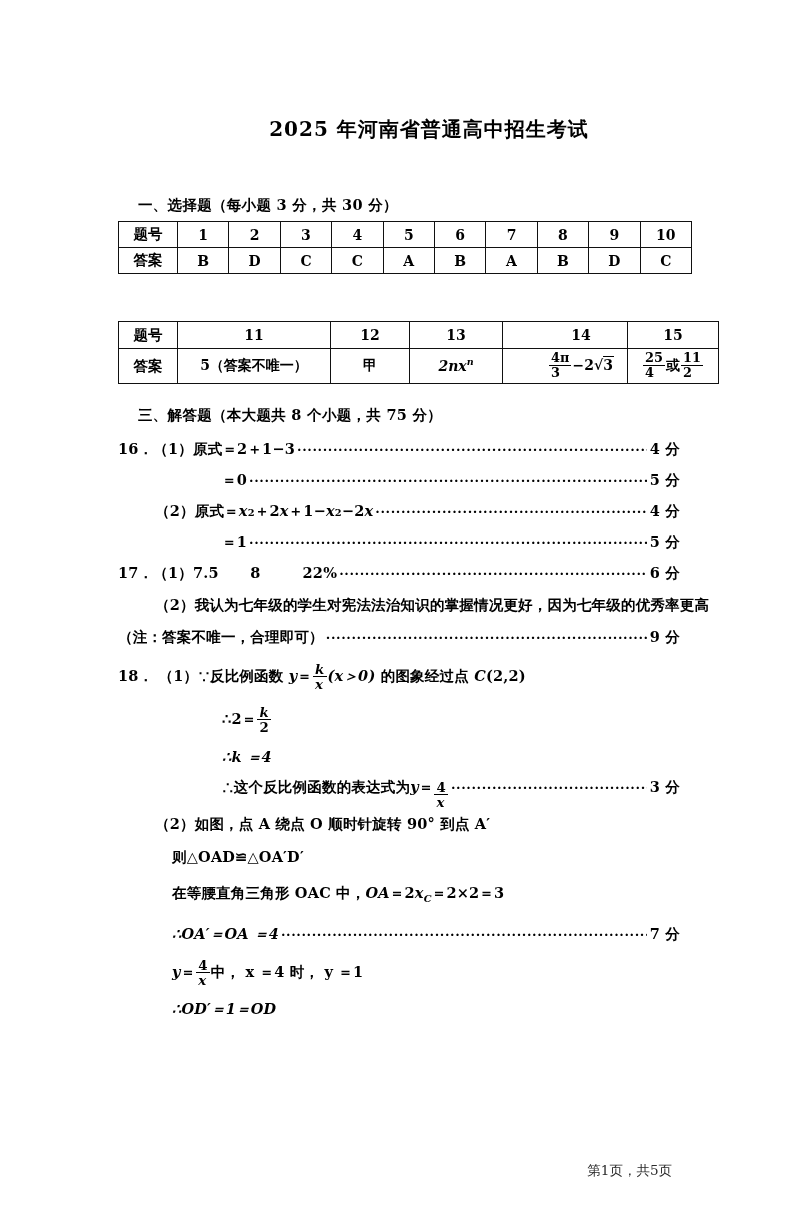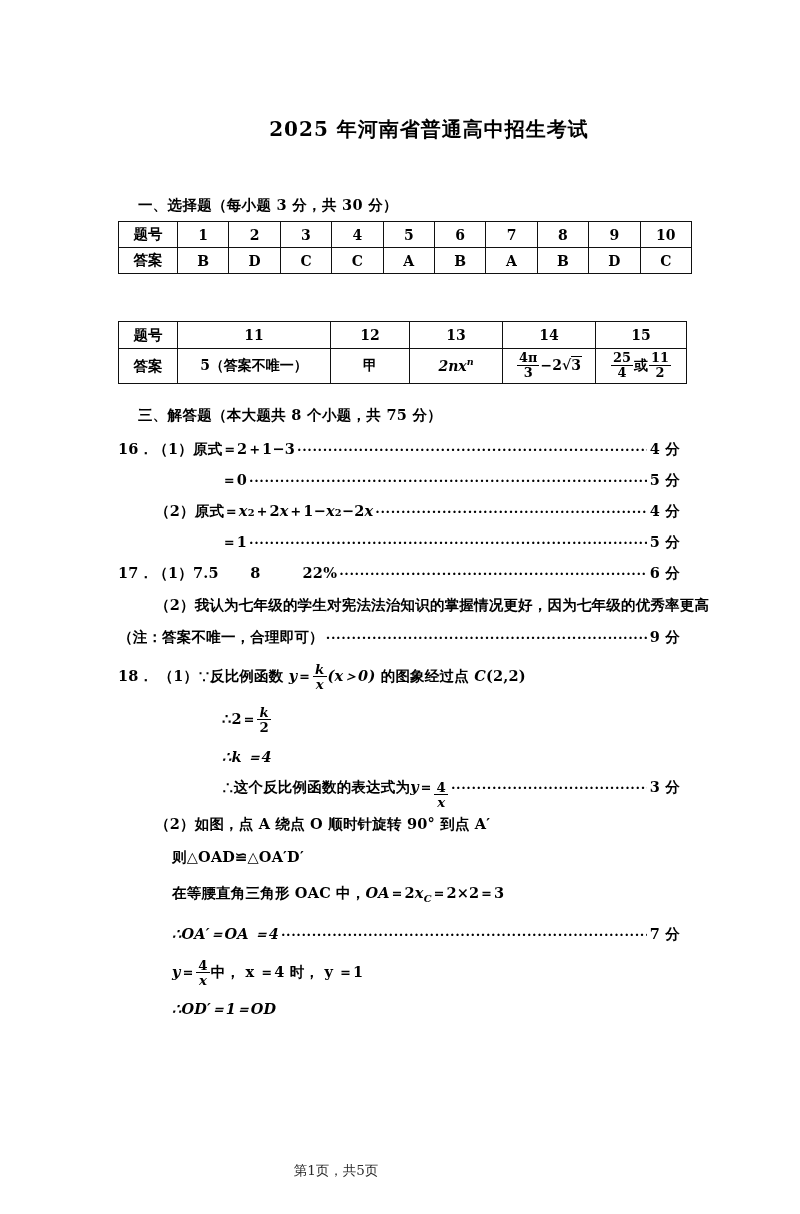--- a/index.html
+++ b/index.html
@@ -75,29 +75,29 @@
     left: 118px;
     top: 321px;
     width: 562px;
   }
   #blank-table td { height: 26px; }
   #blank-table tr.r2 td { height: 34px; }
   #blank-table td.hdr  { width: 58px; font-size: 14.5px; }
   #blank-table td.c11  { width: 152px; }
   #blank-table td.c12  { width: 78px; margin-top: 44px; }
   #blank-table td.c13  { width: 92px; }
-  #blank-table td.c14  { width: 92px; }
+  #blank-table td.c14  { width: 92px; padding-left: 32px; }
   #blank-table td.c15  { width: 90px; }
 
   
   .it { font-style: italic; }
   .frac {
     display: inline-block;
     vertical-align: middle;
-    text-align: center;
+    text-align: left;
     line-height: 1.05;
     font-size: 0.92em;
     margin: 0 1px;
     position: relative;
     top: -0.5px;
   }
   .frac .num { display: block; border-bottom: 1.2px solid #000; padding: 0 2px; }
   .frac .den { display: block; padding: 0 2px; }
   .rad { display: inline-block; }
   .rad > .sym { }
@@ -127,21 +127,21 @@
     font-size: 13px;
     margin: 0 2px;
   }
   .score { flex: 0 0 auto; padding-left: 1px; text-align: right; }
 
   
   #footer {
     position: absolute;
     left: 0; top: 1162px;
     width: 672px;
-    text-align: center;
+    text-align: right;
     font-size: 13.5px;
     color: #2a2a2a;
     font-weight: normal;
   }
 </style>
 </head>
 <body>
 
 <div class="page">
 

